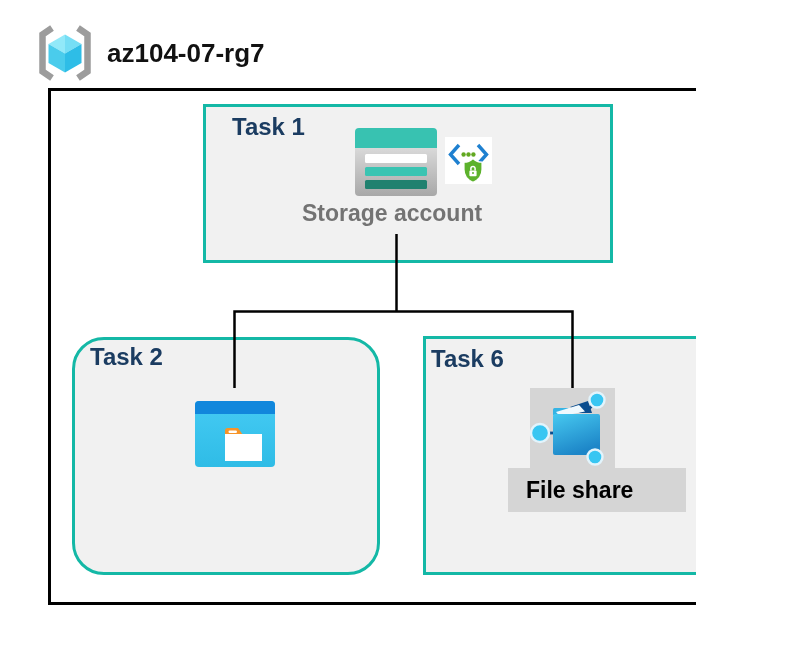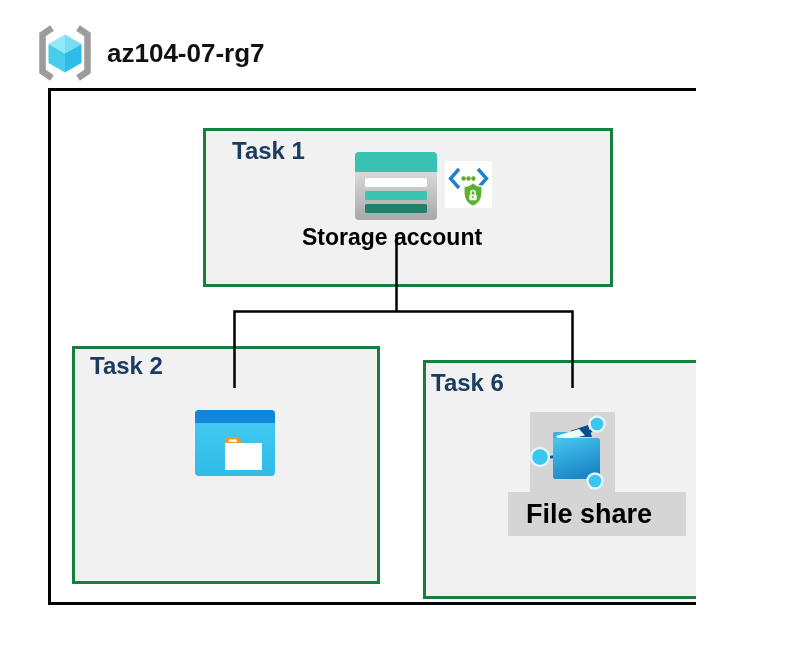--- a/index.html
+++ b/index.html
@@ -35,47 +35,46 @@
     position: absolute;
     left: 48px; top: 88px;
     width: 700px; height: 517px;
     border: 3px solid #000000;
     background: #ffffff;
     z-index: 1;
   }
   .task-box {
     position: absolute;
     background: #f1f1f1;
-    border: 3px solid #15803d;
+    border: 3px solid #14b8a6;
     z-index: 2;
-    margin-top: 24px;
   }
   .task-box.t1 { left: 203px; top: 104px; width: 410px; height: 159px; }
-  .task-box.t2 { left: 72px;  top: 322px; width: 308px; height: 238px; }
+  .task-box.t2 { left: 72px;  top: 337px; width: 308px; height: 238px; border-radius: 32px; }
   .task-box.t3 { left: 423px; top: 336px; width: 302px; height: 239px; }
 
   .task-label {
     position: absolute;
     font-size: 24px;
     font-weight: bold;
     color: #1b3c61;
     white-space: nowrap;
     z-index: 10;
   }
   .t1 .task-label { left: 26px; top: 6px; }
   .t2 .task-label { left: 15px; top: 3px; }
   .t3 .task-label { left: 5px;  top: 6px; }
 
   .resource-label {
     position: absolute;
     left: 0; right: 0;
     text-align: center;
     font-size: 23px;
     font-weight: bold;
-    color: #000000;
+    color: #737373;
     white-space: nowrap;
     z-index: 10;
   }
   .t1 .resource-label { top: 93px; transform: translateX(-16px); }
   .t2 .resource-label { top: 146px; transform: translateX(11px); }
 
   .icon-abs { position: absolute; z-index: 10; }
   .storage-icon { left: 149px; top: 21px; }
   .pe-icon      { left: 239px; top: 30px; }
   .blob-icon    { left: 120px; top: 61px; }
@@ -87,21 +86,21 @@
     left: 82px; top: 129px;
     width: 178px; height: 44px;
     background: #d5d5d5;
     z-index: 9;
   }
   .fs-label {
     position: absolute;
     left: 18px; top: 0;
     height: 44px;
     line-height: 44px;
-    font-size: 27px;
+    font-size: 23px;
     font-weight: bold;
     color: #000000;
     white-space: nowrap;
   }
 
   
   .connectors {
     position: absolute;
     left: 0; top: 0;
     width: 788px; height: 647px;

